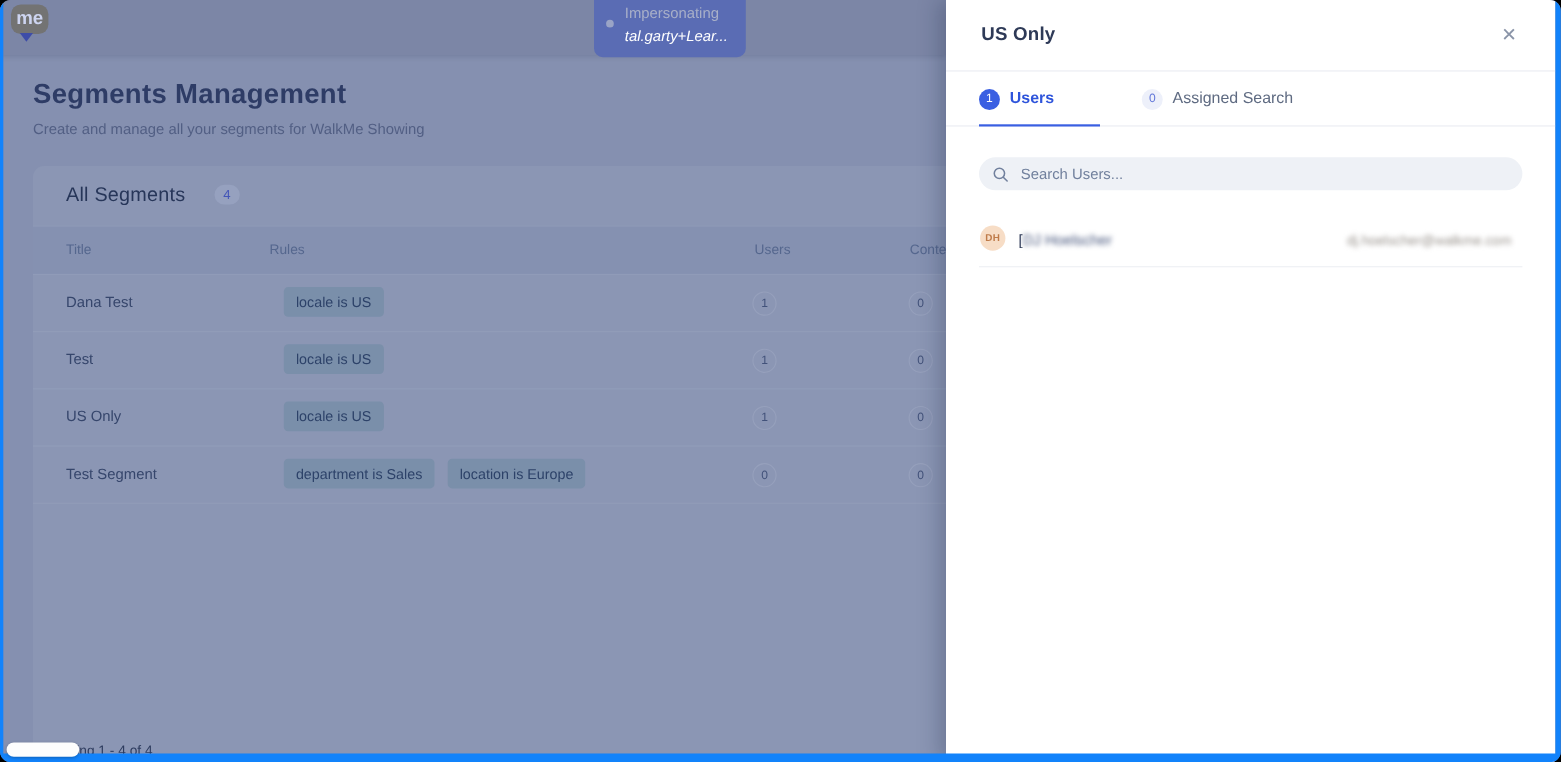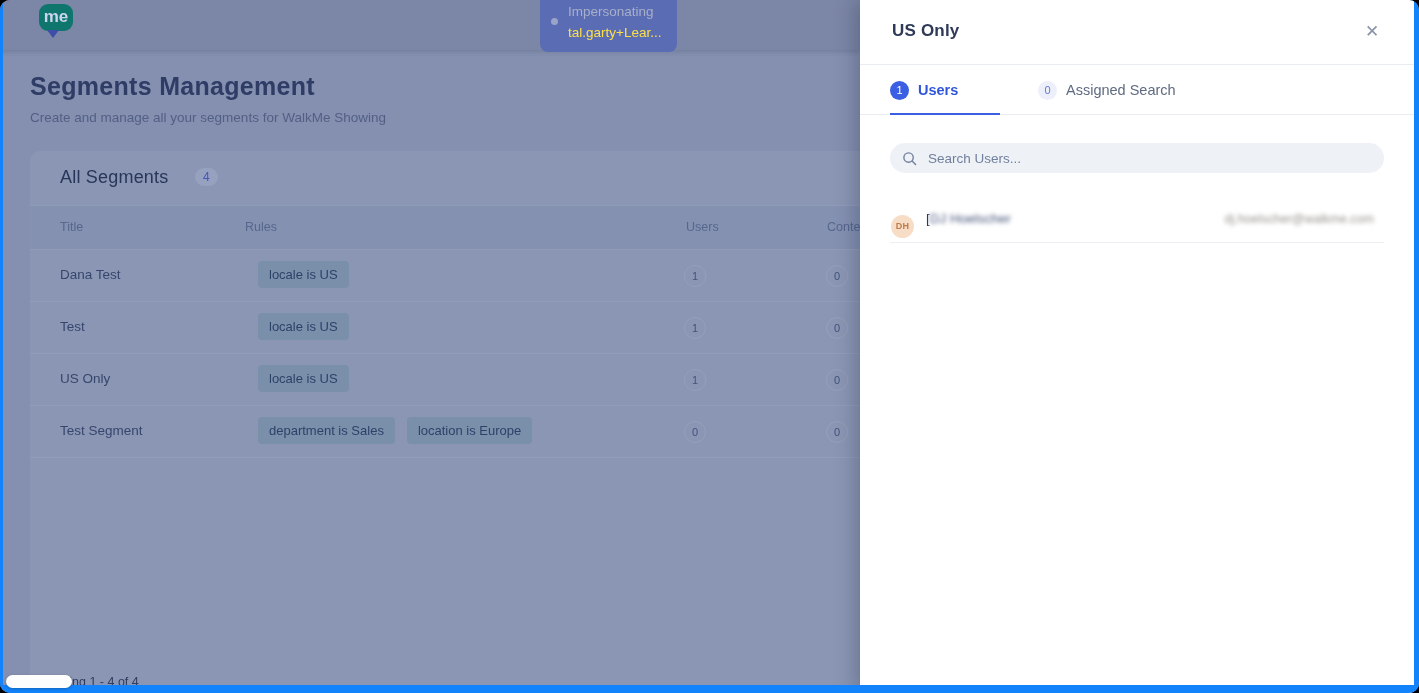--- a/index.html
+++ b/index.html
@@ -1,26 +1,26 @@
 <!DOCTYPE html>
 <html><head>
 <meta charset="utf-8">
 <style>
   html,body{margin:0;padding:0;background:#000;}
   *{box-sizing:border-box;font-family:"Liberation Sans","DejaVu Sans",sans-serif;}
   .page{position:relative;width:1419px;height:693px;background:#8590b0;overflow:hidden;border-radius:10px;}
 
   
   .topbar{position:absolute;left:0;top:0;width:860px;height:50px;background:#7c86a6;box-shadow:0 2px 5px rgba(30,40,70,.18);}
-  .logo{position:absolute;left:10px;top:4px;width:34px;height:27px;background:#0f766e;border-radius:9px;color:#cdd4f0;
-        font-size:17px;font-weight:bold;text-align:center;line-height:26px;margin-left:29px;}
+  .logo{position:absolute;left:10px;top:4px;width:34px;height:27px;background:#737373;border-radius:9px;color:#cdd4f0;
+        font-size:17px;font-weight:bold;text-align:center;line-height:26px;}
   .logo::after{content:"";position:absolute;left:8px;bottom:-7px;border-left:6px solid transparent;border-right:6px solid transparent;border-top:8px solid #3e4da8;}
   .impersonation{position:absolute;left:540px;top:-8px;background:#5a6cb4;border-radius:8px;padding:10px 16px 8px 28px;
         font-size:13.5px;line-height:1.55;color:#a8afc8;}
-  .impersonation .line2{color:#fde047;}
+  .impersonation .line2{color:#ffffff;font-style:italic;}
   .impersonation .dot{position:absolute;left:11px;top:26px;width:7px;height:7px;border-radius:50%;background:#9aa4c6;}
 
   .page-title{position:absolute;left:30px;top:72px;font-size:25px;font-weight:bold;color:#2e3c66;letter-spacing:.3px;}
   .page-subtitle{position:absolute;left:30px;top:110px;font-size:13.5px;color:#525f84;}
 
   .card{position:absolute;left:30px;top:151px;width:1359px;height:534px;background:#8b96b4;border-radius:10px;}
   .card-title-row{position:relative;height:54px;}
   .card-title{position:absolute;left:30px;top:16px;font-size:18px;font-weight:normal;color:#273659;letter-spacing:.2px;}
   .card-count{position:absolute;left:165px;top:17px;min-width:18px;padding:2px 8px;background:#96a1bf;border-radius:10px;
         font-size:12px;color:#4456b8;text-align:center;}
@@ -50,21 +50,21 @@
   .tab-content .tab-badge{background:#edf0fa;color:#6277d9;}
   .tab-label{font-size:14.5px;}
   .tab-users .tab-label{color:#2f55db;font-weight:bold;}
   .tab-content .tab-label{color:#5f6b82;}
   .tab-underline{position:absolute;left:30px;top:48px;width:110px;height:2px;background:#3a5fe2;}
   .searchbar{position:absolute;left:30px;top:143px;width:494px;height:30px;background:#eef1f6;border-radius:15px;
         display:flex;align-items:center;padding:0 12px;gap:9px;}
   .searchbar input{border:none;background:transparent;outline:none;font-size:13.5px;color:#3c4a66;flex:1;}
   .searchbar input::placeholder{color:#71809d;}
   .user-row{position:absolute;left:30px;top:205px;width:494px;height:38px;border-bottom:1px solid #edeff3;}
-  .avatar{position:absolute;left:1px;top:10px;width:23px;height:23px;border-radius:50%;background:#f7ddc6;
+  .avatar{position:absolute;left:1px;top:0;width:23px;height:23px;border-radius:50%;background:#f7ddc6;
         font-size:9px;font-weight:bold;color:#bf7b49;text-align:center;line-height:23px;letter-spacing:.3px;}
   .user-name{position:absolute;left:36px;top:6px;font-size:13.5px;color:#44537a;}
   .user-name .prefix{color:#2e3a57;filter:none;}
   .blurred{filter:blur(2.3px);}
   .user-email{position:absolute;right:10px;top:7px;font-size:12.5px;color:#9a948e;}
 
   
   .ib{position:absolute;background:#1283fb;z-index:20;}
   .ib-left{left:0;top:0;width:3px;height:693px;}
   .ib-right{right:0;top:0;width:5px;height:693px;}

